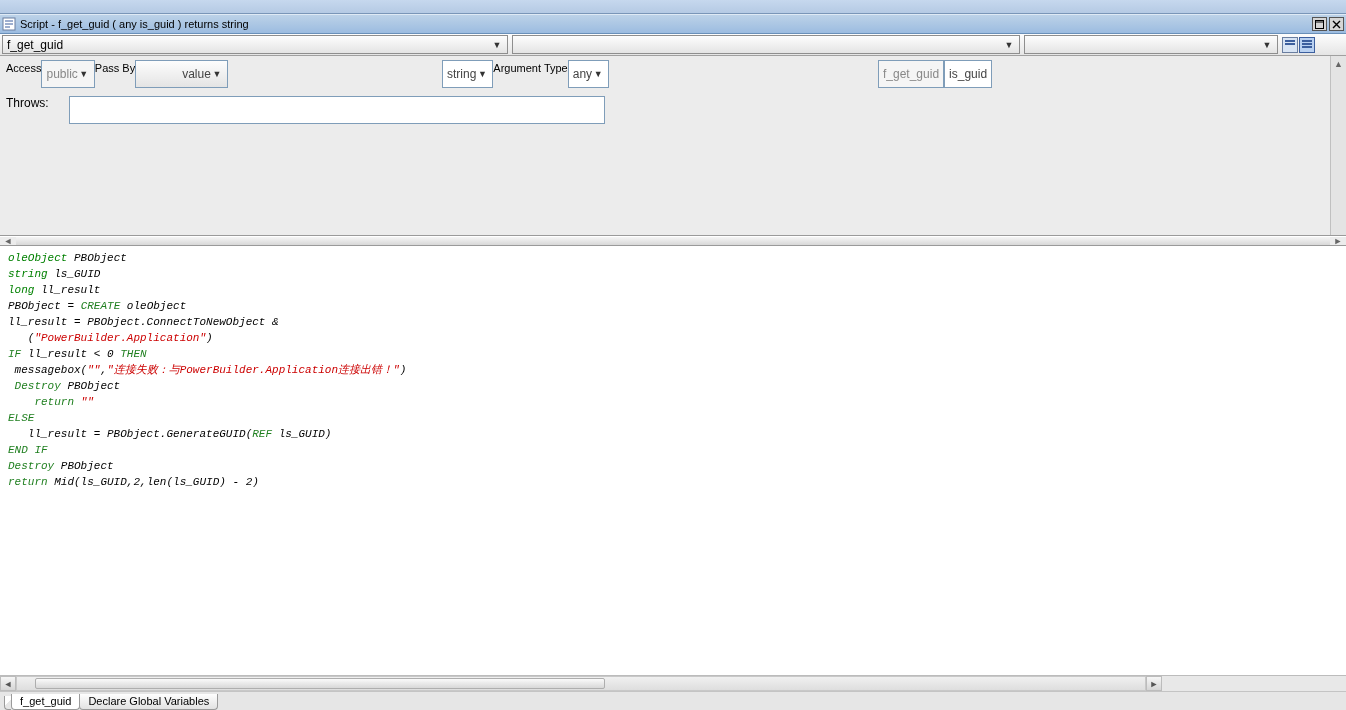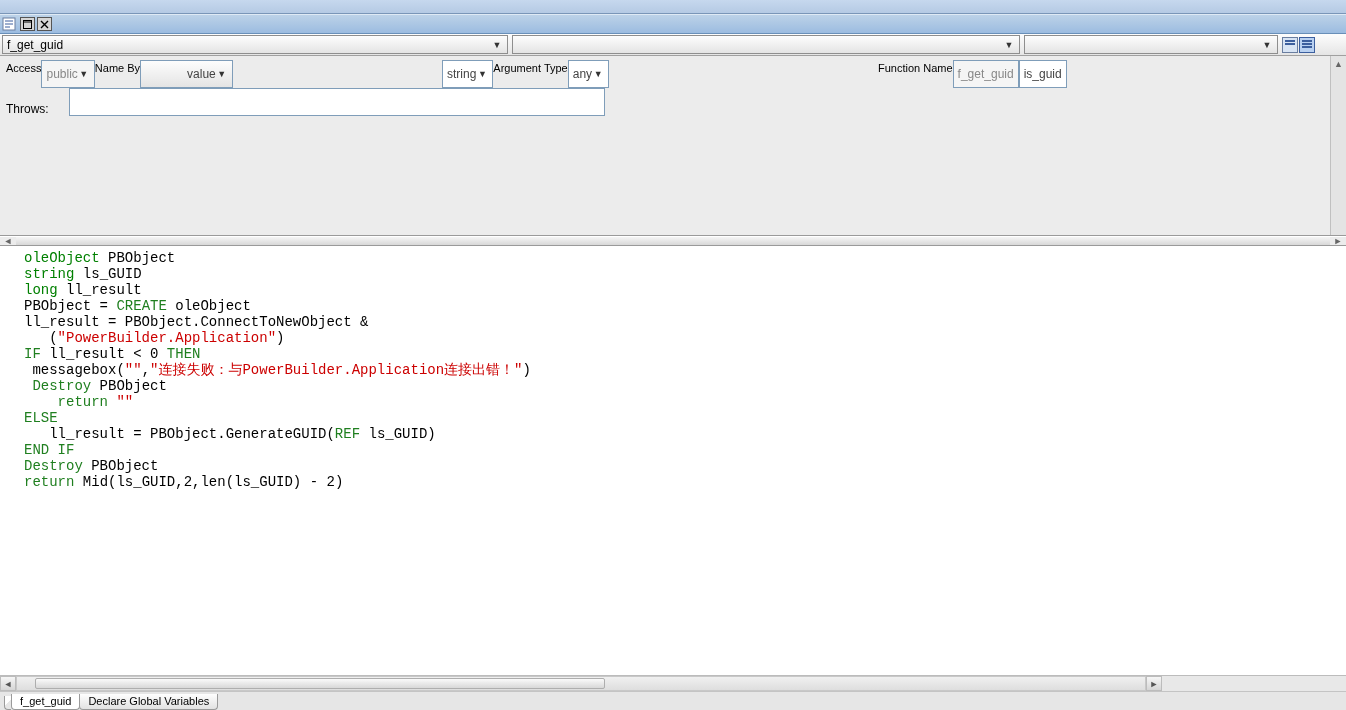--- a/index.html
+++ b/index.html
@@ -34,35 +34,35 @@
 .declpanel .row { display:flex; gap:6px; }
 .declpanel .col { display:flex; flex-direction:row; }
 .declpanel .col1 { width:430px; }
 .declpanel .col2 { width:430px; }
 .declpanel .col3 { width:430px; }
 .lbl { font-size:11px; color:#000; margin:2px 0 1px 0; }
 .fld { border:1px solid #7f9db9; background:#fff; height:28px; font-size:12px; padding:1px 4px; display:flex; align-items:center; color:#444; position:relative;}
 .fld.readonly { background:#f5f5f5; color:#888;}
 .fld .arrow { margin-left:auto; width:12px; text-align:center; color:#333; font-size:9px;}
 .fld.sel { background:linear-gradient(to bottom,#fdfdfd,#e4e4e4);padding-left:46px;}
-.throwsrow { display:flex; align-items:flex-end; margin-top:0; gap:20px;}
+.throwsrow { display:flex; align-items:flex-start; margin-top:8px; gap:20px;}
 .throwsrow .lbl2 { font-weight:normal; font-size:12px; }
 .throwsrow .fld { width:536px; background:#fff; }
 .panelscroll { position:absolute; right:0; top:0; bottom:0; width:16px; background:#e4e4e4; border-left:1px solid #c0c0c0;}
 .panelscroll .sarrow { height:16px; display:flex; align-items:center; justify-content:center; color:#666; font-size:9px;}
 
 
 .hsplit { height:10px; background:#ececec; border-top:1px solid #fff; border-bottom:1px solid #9a9a9a; display:flex;}
 .hsplit .scrbar { flex:1; background:linear-gradient(to bottom,#f5f5f5,#d8d8d8); position:relative;}
 .hsplit .sarrow2 { width:16px; display:flex; align-items:center; justify-content:center; color:#666; font-size:9px;}
 
 
 .codewrap { flex:1; display:flex; flex-direction:column; background:#fff; min-height:0;}
 .codeinner { flex:1; overflow:auto; position:relative;}
-pre.code { font-family: "Courier New", monospace; font-size:14px; line-height:16px; padding:4px 24px; white-space:pre; color:#000;}
+pre.code { font-family: "Courier New", monospace; font-size:11px; line-height:16px; padding:4px 8px; white-space:pre; color:#000;font-style:italic;}
 .k-type { color:#008000; } 
 .k-kw { color:#1f7f1f; }
 .k-str { color:#cc0000; }
 
 
 .hbar { height:16px; background:#e8e8e8; border-top:1px solid #bcbcbc; display:flex; align-items:stretch;}
 .hbar .sarrow3 { width:16px; background:linear-gradient(to bottom,#f6f6f6,#d6d6d6); border:1px solid #bcbcbc; display:flex; align-items:center; justify-content:center; font-size:9px; color:#555;}
 .hbar .track { flex:0 0 1130px; background:linear-gradient(to bottom,#f0f0f0,#dedede); border:1px solid #c8c8c8; position:relative;}
 .hbar .thumb { position:absolute; left:18px; top:1px; bottom:1px; width:570px; background:linear-gradient(to bottom,#fafafa,#d8d8d8); border:1px solid #aeaeae; border-radius:2px;}
 .hbar .rest { flex:1; background:#e8e8e8;}
@@ -79,20 +79,21 @@
 <div class="app">
   <div class="topstrip"></div>
 
   <div class="winbar">
     <span class="icon">
       <svg width="14" height="14" viewBox="0 0 14 14">
           <rect x="1" y="1" width="12" height="12" fill="#fff" stroke="#6a7ea0"></rect>
           <path d="M3 4h8M3 7h8M3 10h5" stroke="#3c5f9e" stroke-width="1"></path>
         </svg>
     </span>
+    <span class="title">Script - f_get_guid ( any is_guid )  returns string</span>
     <div class="wbtns">
       <div class="wbtn">
           <svg width="9" height="9">
             <rect x="0.5" y="0.5" width="8" height="8" fill="none" stroke="#000"></rect>
             <line x1="0.5" y1="2" x2="8.5" y2="2" stroke="#000"></line>
           </svg>
         </div>
       <div class="wbtn">
           <svg width="9" height="9">
             <path d="M1 1L8 8M8 1L1 8" stroke="#000" stroke-width="1.4"></path>
@@ -128,39 +129,38 @@
   </div>
 
   <div class="declpanel">
     <div class="row">
       <div class="col col1">
         <div class="lbl">Access</div>
         <div class="fld readonly">
             <span>public</span>
             <span class="arrow">▼</span>
           </div>
-        <div class="lbl">Name By</div>
+        <div class="lbl">Pass By</div>
         <div class="fld sel">
             <span>value</span>
             <span class="arrow">▼</span>
           </div>
       </div>
       <div class="col col2">
         <div class="fld">
             <span>string</span>
             <span class="arrow">▼</span>
           </div>
         <div class="lbl">Argument Type</div>
         <div class="fld">
             <span>any</span>
             <span class="arrow">▼</span>
           </div>
       </div>
       <div class="col col3">
-        <div class="lbl">Function Name</div>
         <div class="fld readonly">
             <span>f_get_guid</span>
           </div>
         <div class="fld">
             <span>is_guid</span>
           </div>
       </div>
     </div>
     <div class="throwsrow">
       <span class="lbl2">Throws:</span>

